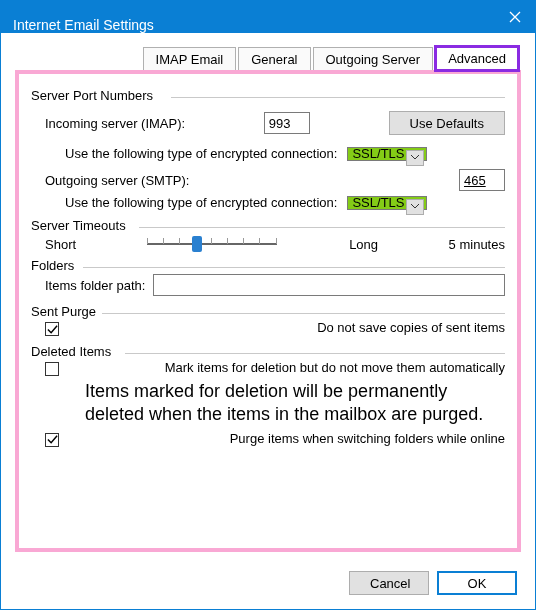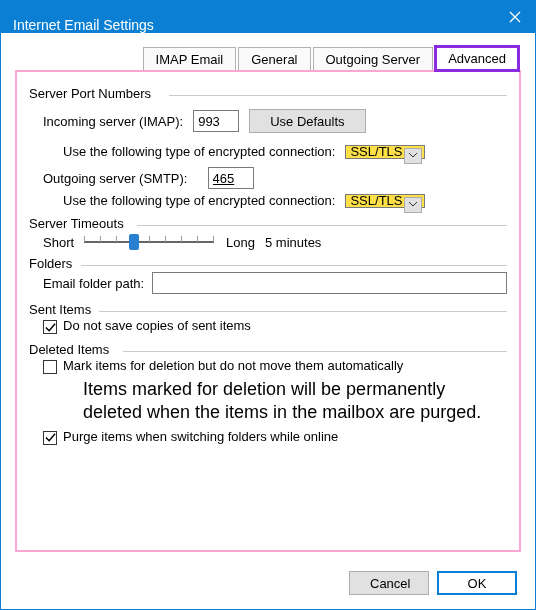--- a/index.html
+++ b/index.html
@@ -6,31 +6,31 @@
 body { margin: 0; background: #fff; }
 .window { width: 536px; height: 610px; border: 1px solid #0a7fd4; background: #fff; position: relative; }
 .titlebar { height: 32px; background: #0a7fd4; color: #fff; display: flex; align-items: flex-end; padding: 0 12px; }
 .titlebar .title { flex: 1; font-size: 14px; }
 .titlebar .close { width: 40px; height: 32px; margin-right: -12px; display: flex; align-items: center; justify-content: center; font-size: 16px; font-weight: 300; }
 .client { padding: 12px 14px 14px 14px; position: relative; height: calc(100% - 32px); }
 .tabs { display: flex; align-items: flex-end; height: 26px; position: relative; margin-bottom: -1px; justify-content: flex-end; }
 .tab { border: 1px solid #b0b0b0; border-bottom: none; padding: 4px 12px; background: #fafafa; margin-right: 2px; position: relative; }
 .tab.active { background: #fff; border-bottom: 1px solid #fff; z-index: 3; }
 .tab.highlight { outline: 3px solid #8a2be2; outline-offset: -2px; }
-.tab-panel { border: 2px solid #f9a8d4; padding: 10px 12px 14px 12px; position: relative; z-index: 1; height: 482px; }
+.tab-panel { border: 4px solid #f9a8d4; padding: 10px 12px 14px 12px; position: relative; z-index: 1; height: 482px; }
 .group { position: relative; margin-top: 6px; padding-top: 10px; }
 .group-label { position: absolute; top: -2px; left: 0; background: #fff; padding-right: 6px; color: #000; z-index: 2; }
 .group-line { position: absolute; top: 7px; right: 0; height: 1px; background: #c9c9c9; z-index: 1; }
 .row { display: flex; align-items: center; margin: 4px 0; }
-.indent1 { padding-left: 14px; }
+.indent1 { padding-left: 14px; justify-content: space-between; }
 .indent2 { padding-left: 34px; }
 .textbox { border: 1px solid #7a7a7a; background: #fff; height: 22px; padding: 2px 4px; font-size: 13px; }
 .btn { border: 1px solid #adadad; background: #e1e1e1; height: 24px; padding: 0 20px; font-size: 13px; }
 .btn.primary { border: 2px solid #0a7fd4; background: #fff; }
-.select { border: 1px solid #7a7a7a; background: #fde047; height: 14px; min-width: 80px; display: flex; align-items: center; padding: 0 4px; position: relative; }
+.select { border: 1px solid #7a7a7a; background: #84cc16; height: 14px; min-width: 80px; display: flex; align-items: center; padding: 0 4px; position: relative; }
 .select .chev { position: absolute; right: 2px; top: 2px; width: 18px; height: 16px; border: 1px solid #adadad; background: #e1e1e1; display: flex; align-items: center; justify-content: center; }
 .chk { display: flex; align-items: flex-start; gap: 6px; }
 .chk .box { width: 14px; height: 14px; border: 1px solid #333; background: #fff; display: flex; align-items: center; justify-content: center; flex-shrink: 0; margin-top: 2px; }
 .chk .box.checked svg { display: block; }
 .chk .box svg { display: none; width: 11px; height: 11px; }
 .slider { width: 130px; height: 20px; position: relative; }
 .slider .track { position: absolute; left: 0; right: 0; top: 9px; height: 2px; background: #666; }
 .slider .ticks { position: absolute; left: 0; right: 0; top: 4px; height: 10px; display: flex; justify-content: space-between; }
 .slider .ticks span { width: 1px; height: 6px; background: #999; }
 .slider .thumb { position: absolute; top: 2px; width: 10px; height: 16px; background: #2a80d0; border-radius: 2px; }
@@ -123,27 +123,27 @@
           </div>
           <span style="margin:0 10px 0 12px">Long</span>
           <span>5 minutes</span>
         </div>
       </div>
 
       <div class="group" style="margin-top:6px">
         <span class="group-label">Folders</span>
         <div class="group-line" style="left:52px"></div>
         <div class="row indent1">
-          <span style="margin-right:8px">Email folder path:</span>
+          <span style="margin-right:8px">Items folder path:</span>
           <input class="textbox" style="flex: 1 1 0%;" value="">
         </div>
       </div>
 
       <div class="group" style="margin-top:10px">
-        <span class="group-label">Sent Items</span>
+        <span class="group-label">Sent Purge</span>
         <div class="group-line" style="left:70px"></div>
         <div class="row indent1 chk">
           <span class="box checked">
               <svg viewBox="0 0 12 12">
                 <path d="M1 6 L4.5 9.5 L11 2" fill="none" stroke="#000" stroke-width="1.6"></path>
               </svg>
             </span>
           <span>Do not save copies of sent items</span>
         </div>
       </div>

